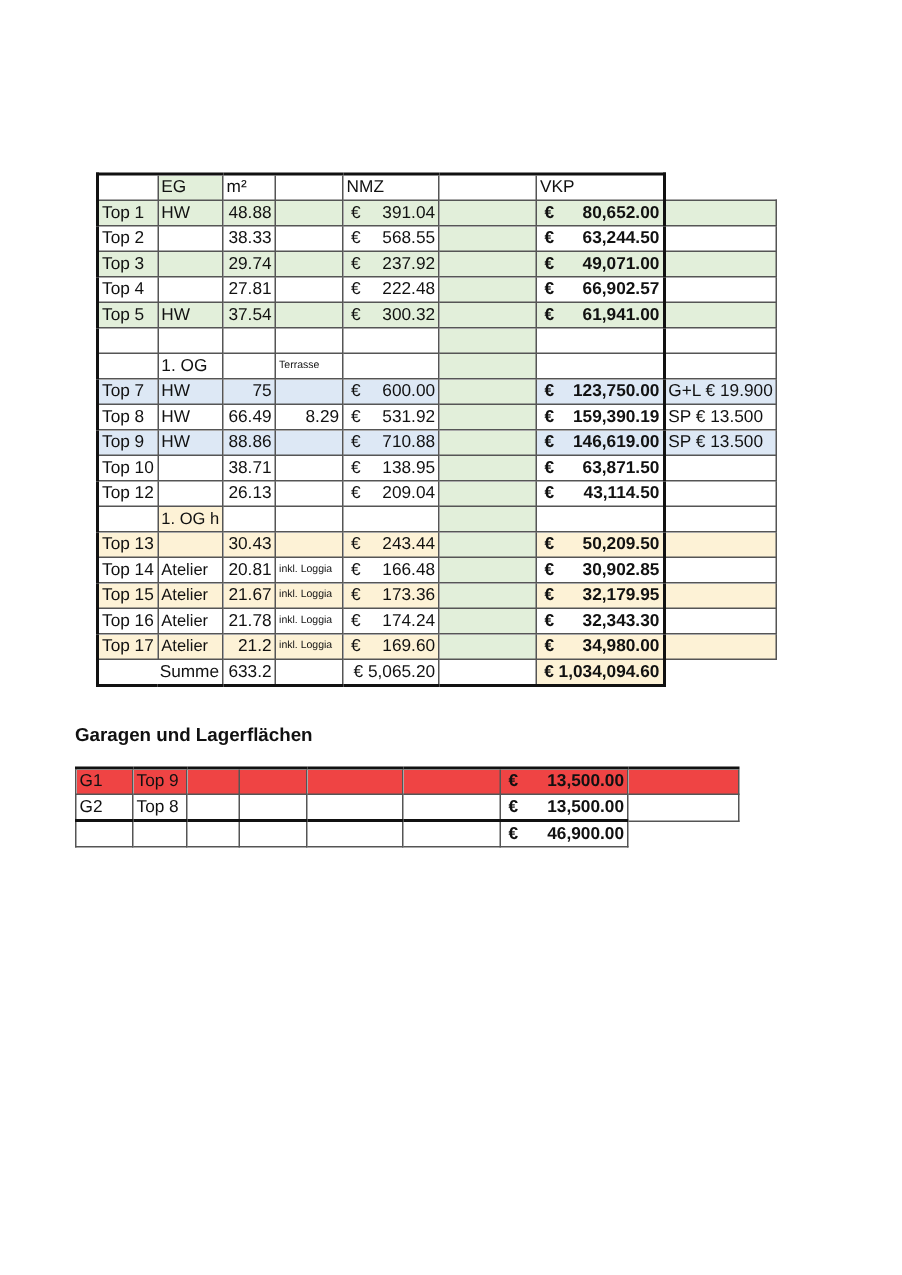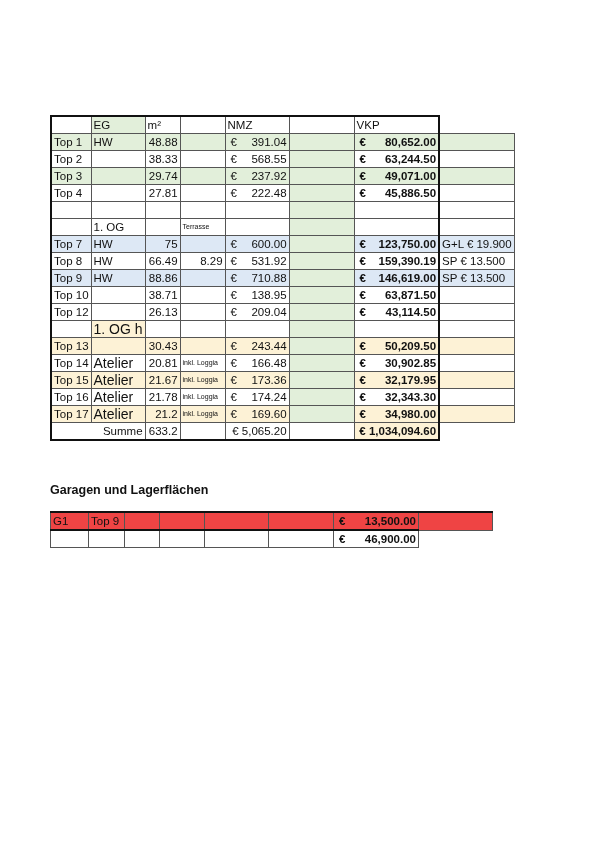--- a/index.html
+++ b/index.html
@@ -1,26 +1,26 @@
 <!DOCTYPE html>
 <html><head>
 <meta charset="utf-8">
 <style>
   html,body{margin:0;padding:0;background:#ffffff;}
   body{width:601px;height:850px;position:relative;font-family:"Liberation Sans",sans-serif;color:#111;overflow:hidden;}
   table{border-collapse:collapse;position:absolute;table-layout:fixed;}
   td{border:1px solid #555;height:16px;padding:0 2px;font-size:11.5px;line-height:16px;white-space:nowrap;overflow:hidden;}
-  #main{left:50px;top:115px;padding-left:10px;}
+  #main{left:64px;top:115px;padding-left:10px;}
   #garage{left:50px;top:511px;}
   .num{text-align:right;}
   .eur{display:flex;justify-content:space-between;}
   .eur .s{padding-left:3px;}
   .bold{font-weight:bold;}
   .small{font-size:7px;}
-  .mini{font-size:14px;}
+  .mini{font-size:11px;}
   .g{background:#e2efda;}
   .b{background:#dde8f5;}
   .y{background:#fdf2d6;}
   .gr{background:#ef4444;}
   .hdr-top td{border-top:2px solid #111;}
   .thick-right{border-right:2px solid #111;margin-top:42px;}
   .thick-left{border-left:2px solid #111;}
   .thick-bottom td{border-bottom:2px solid #111;text-align:right;}
   .thick-top td{border-top:2px solid #111;}
   .noborder{border:none !important;}
@@ -119,24 +119,44 @@
         <td class="">
           <div class="eur">
             <span class="s">€</span>
             <span>222.48</span>
           </div>
         </td>
         <td class="g"></td>
         <td class=" thick-right">
           <div class="eur bold">
             <span class="s">€</span>
-            <span>45,886.50</span>
-          </div>
-        </td>
-        <td></td>
+            <span>66,902.57</span>
+          </div>
+        </td>
+        <td></td>
+      </tr>
+      <tr>
+        <td class="g thick-left">Top 5</td>
+        <td class="g">HW</td>
+        <td class="g num">37.54</td>
+        <td class="g num"></td>
+        <td class="g">
+          <div class="eur">
+            <span class="s">€</span>
+            <span>300.32</span>
+          </div>
+        </td>
+        <td class="g"></td>
+        <td class="g thick-right">
+          <div class="eur bold">
+            <span class="s">€</span>
+            <span>61,941.00</span>
+          </div>
+        </td>
+        <td class="g"></td>
       </tr>
       <tr>
         <td class=" thick-left"></td>
         <td></td>
         <td></td>
         <td></td>
         <td></td>
         <td class="g"></td>
         <td class=" thick-right"></td>
         <td></td>
@@ -395,20 +415,35 @@
         <td class="gr"></td>
         <td class="gr"></td>
         <td class="gr">
           <div class="eur bold">
             <span class="s">€</span>
             <span>13,500.00</span>
           </div>
         </td>
         <td class="gr"></td>
       </tr>
+      <tr>
+        <td>G2</td>
+        <td>Top 8</td>
+        <td></td>
+        <td></td>
+        <td></td>
+        <td></td>
+        <td class="">
+          <div class="eur bold">
+            <span class="s">€</span>
+            <span>13,500.00</span>
+          </div>
+        </td>
+        <td></td>
+      </tr>
       <tr class="thick-top">
         <td></td>
         <td></td>
         <td></td>
         <td></td>
         <td></td>
         <td></td>
         <td class="">
           <div class="eur bold">
             <span class="s">€</span>

